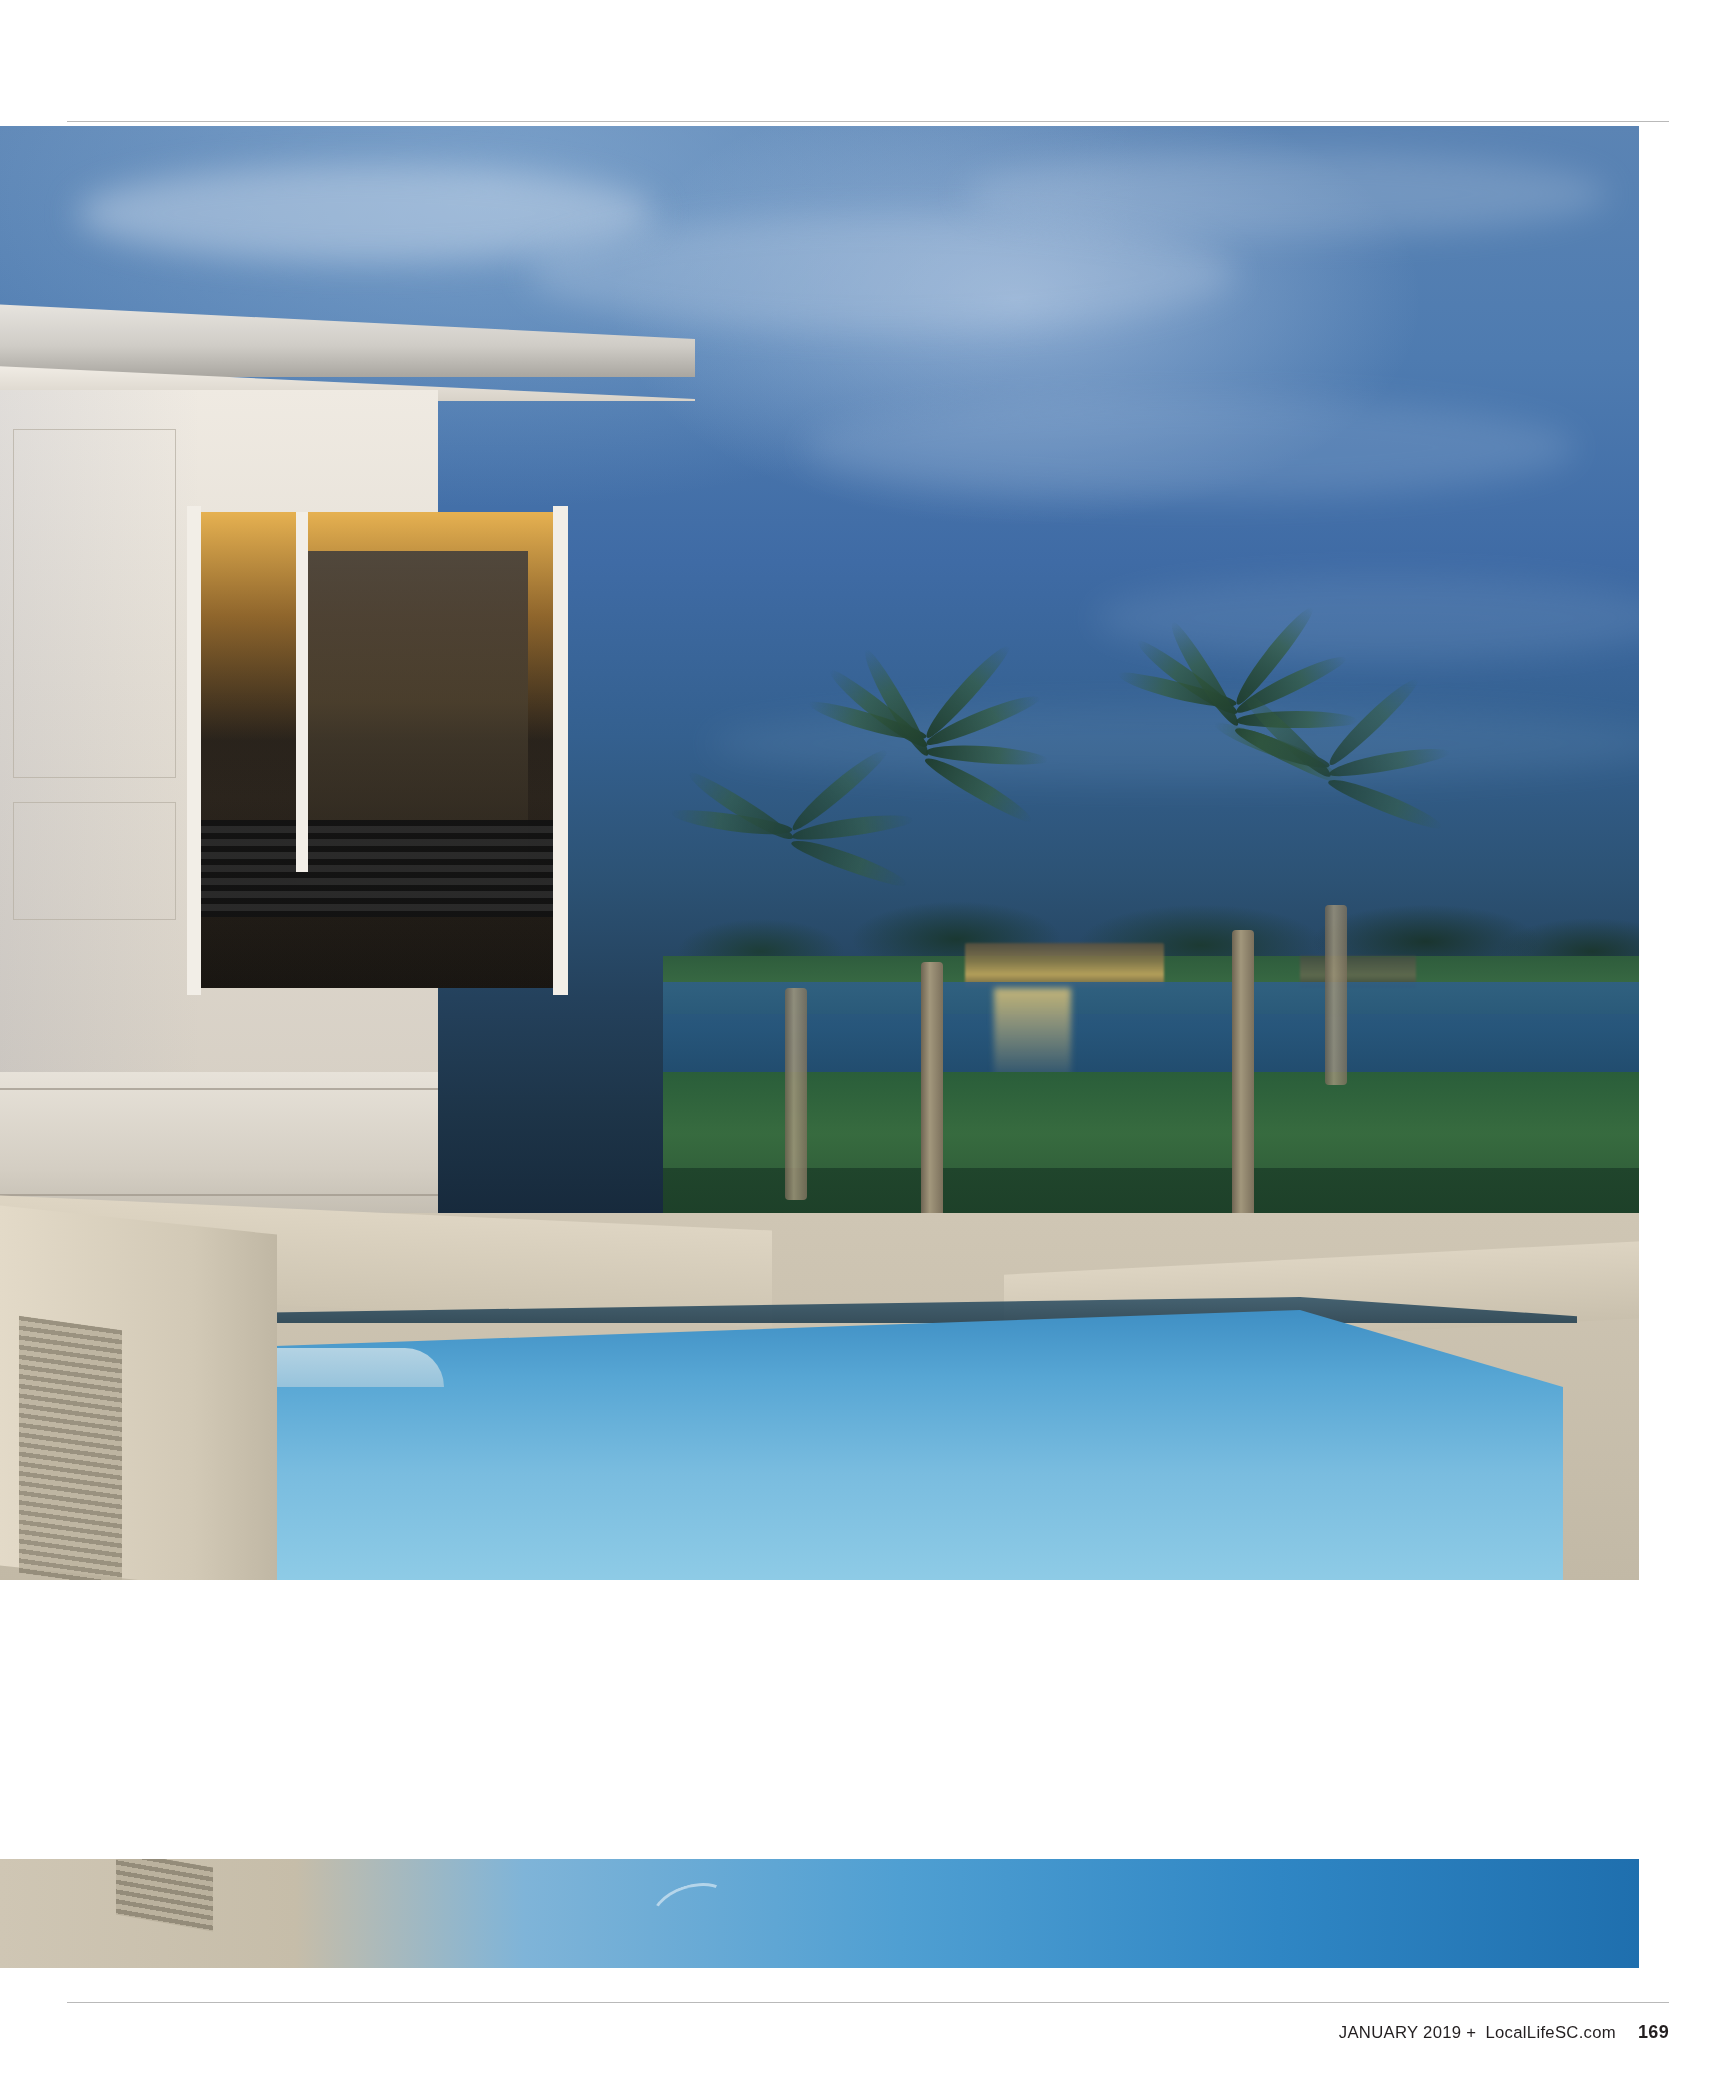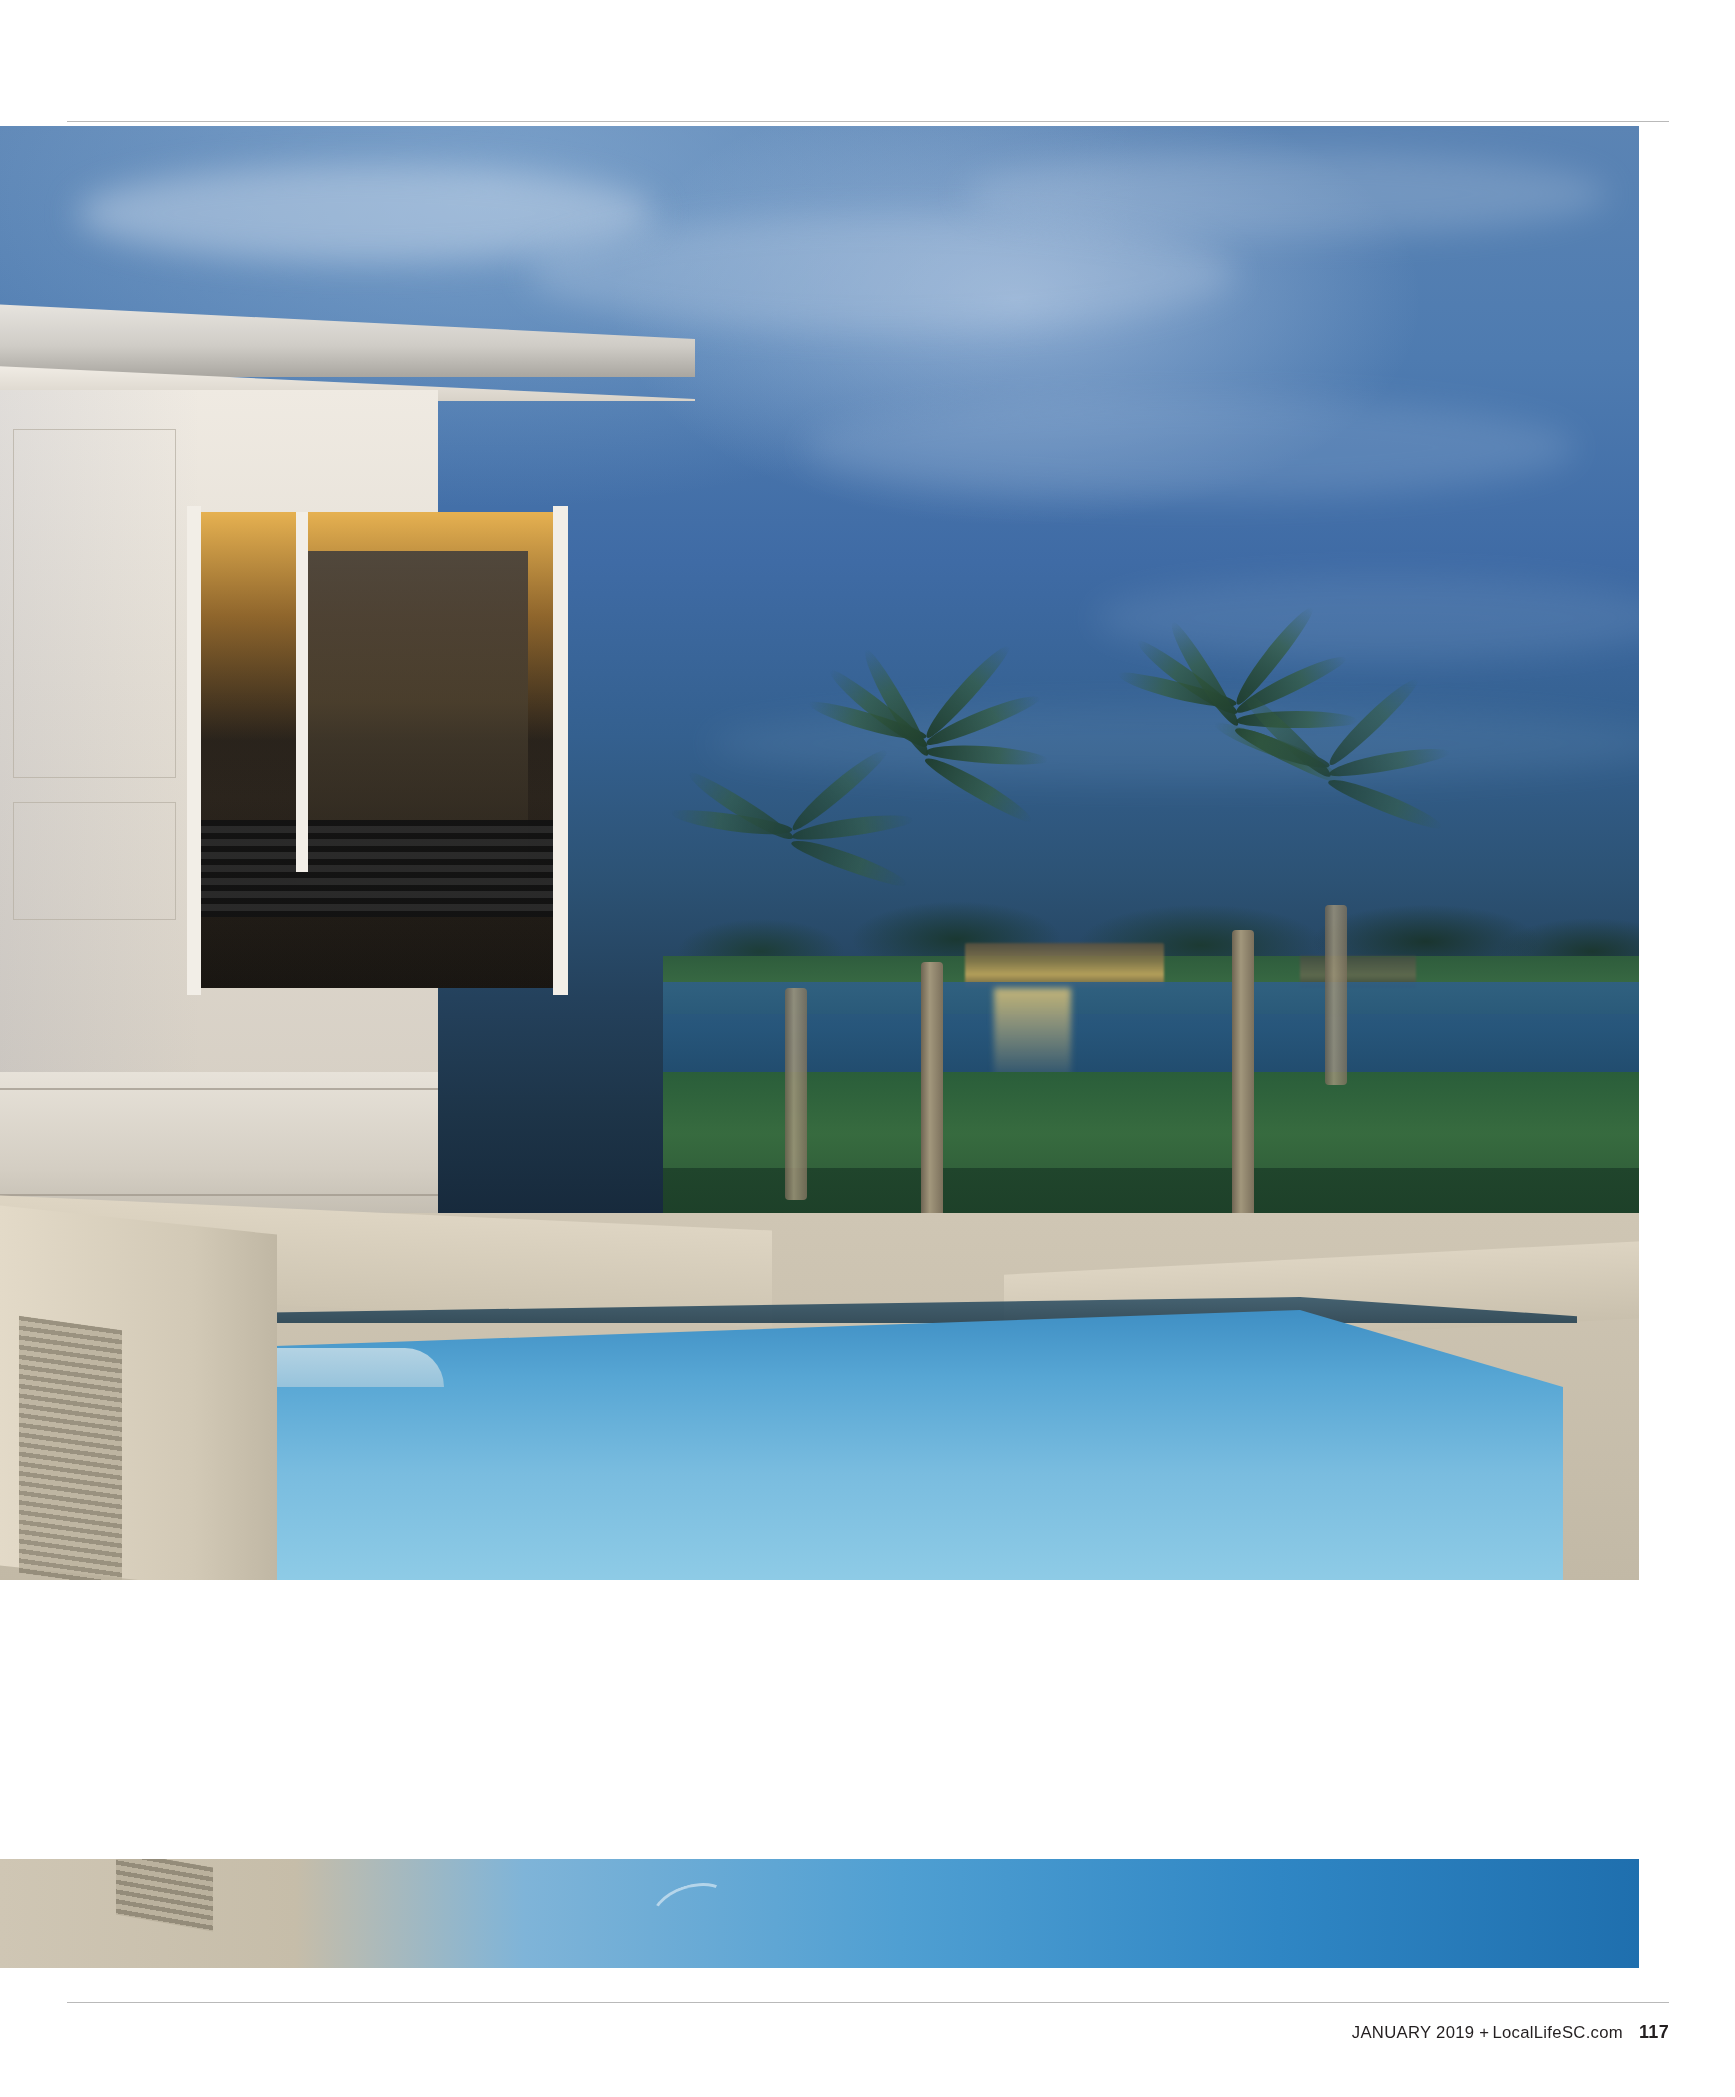--- a/index.html
+++ b/index.html
@@ -371,21 +371,21 @@
   .footer {
     position: absolute;
     right: 67px;
     top: 2022px;
     font-family: "Liberation Sans", sans-serif;
     font-size: 16.7px;
     color: #231f20;
     letter-spacing: 0.3px;
     display: flex;
     align-items: baseline;
-    gap: 3px;
+    gap: 9px;
   }
   .footer .site { font-weight: normal; }
   .footer .pg { font-weight: bold; font-size: 18px; margin-left: 13px; }
 </style>
 </head>
 <body>
 
 <div class="top-rule"></div>
 
 <div class="hero">
@@ -501,15 +501,15 @@
 
 <div class="strip">
   <div class="strip-drain"></div>
   <div class="strip-mark"></div>
 </div>
 
 <div class="footer-rule"></div>
 <div class="footer">
   <span>JANUARY 2019 +</span>
   <span class="site">LocalLifeSC.com</span>
-  <span class="pg">117</span>
+  <span class="pg">169</span>
 </div>
 
 
 </body></html>

